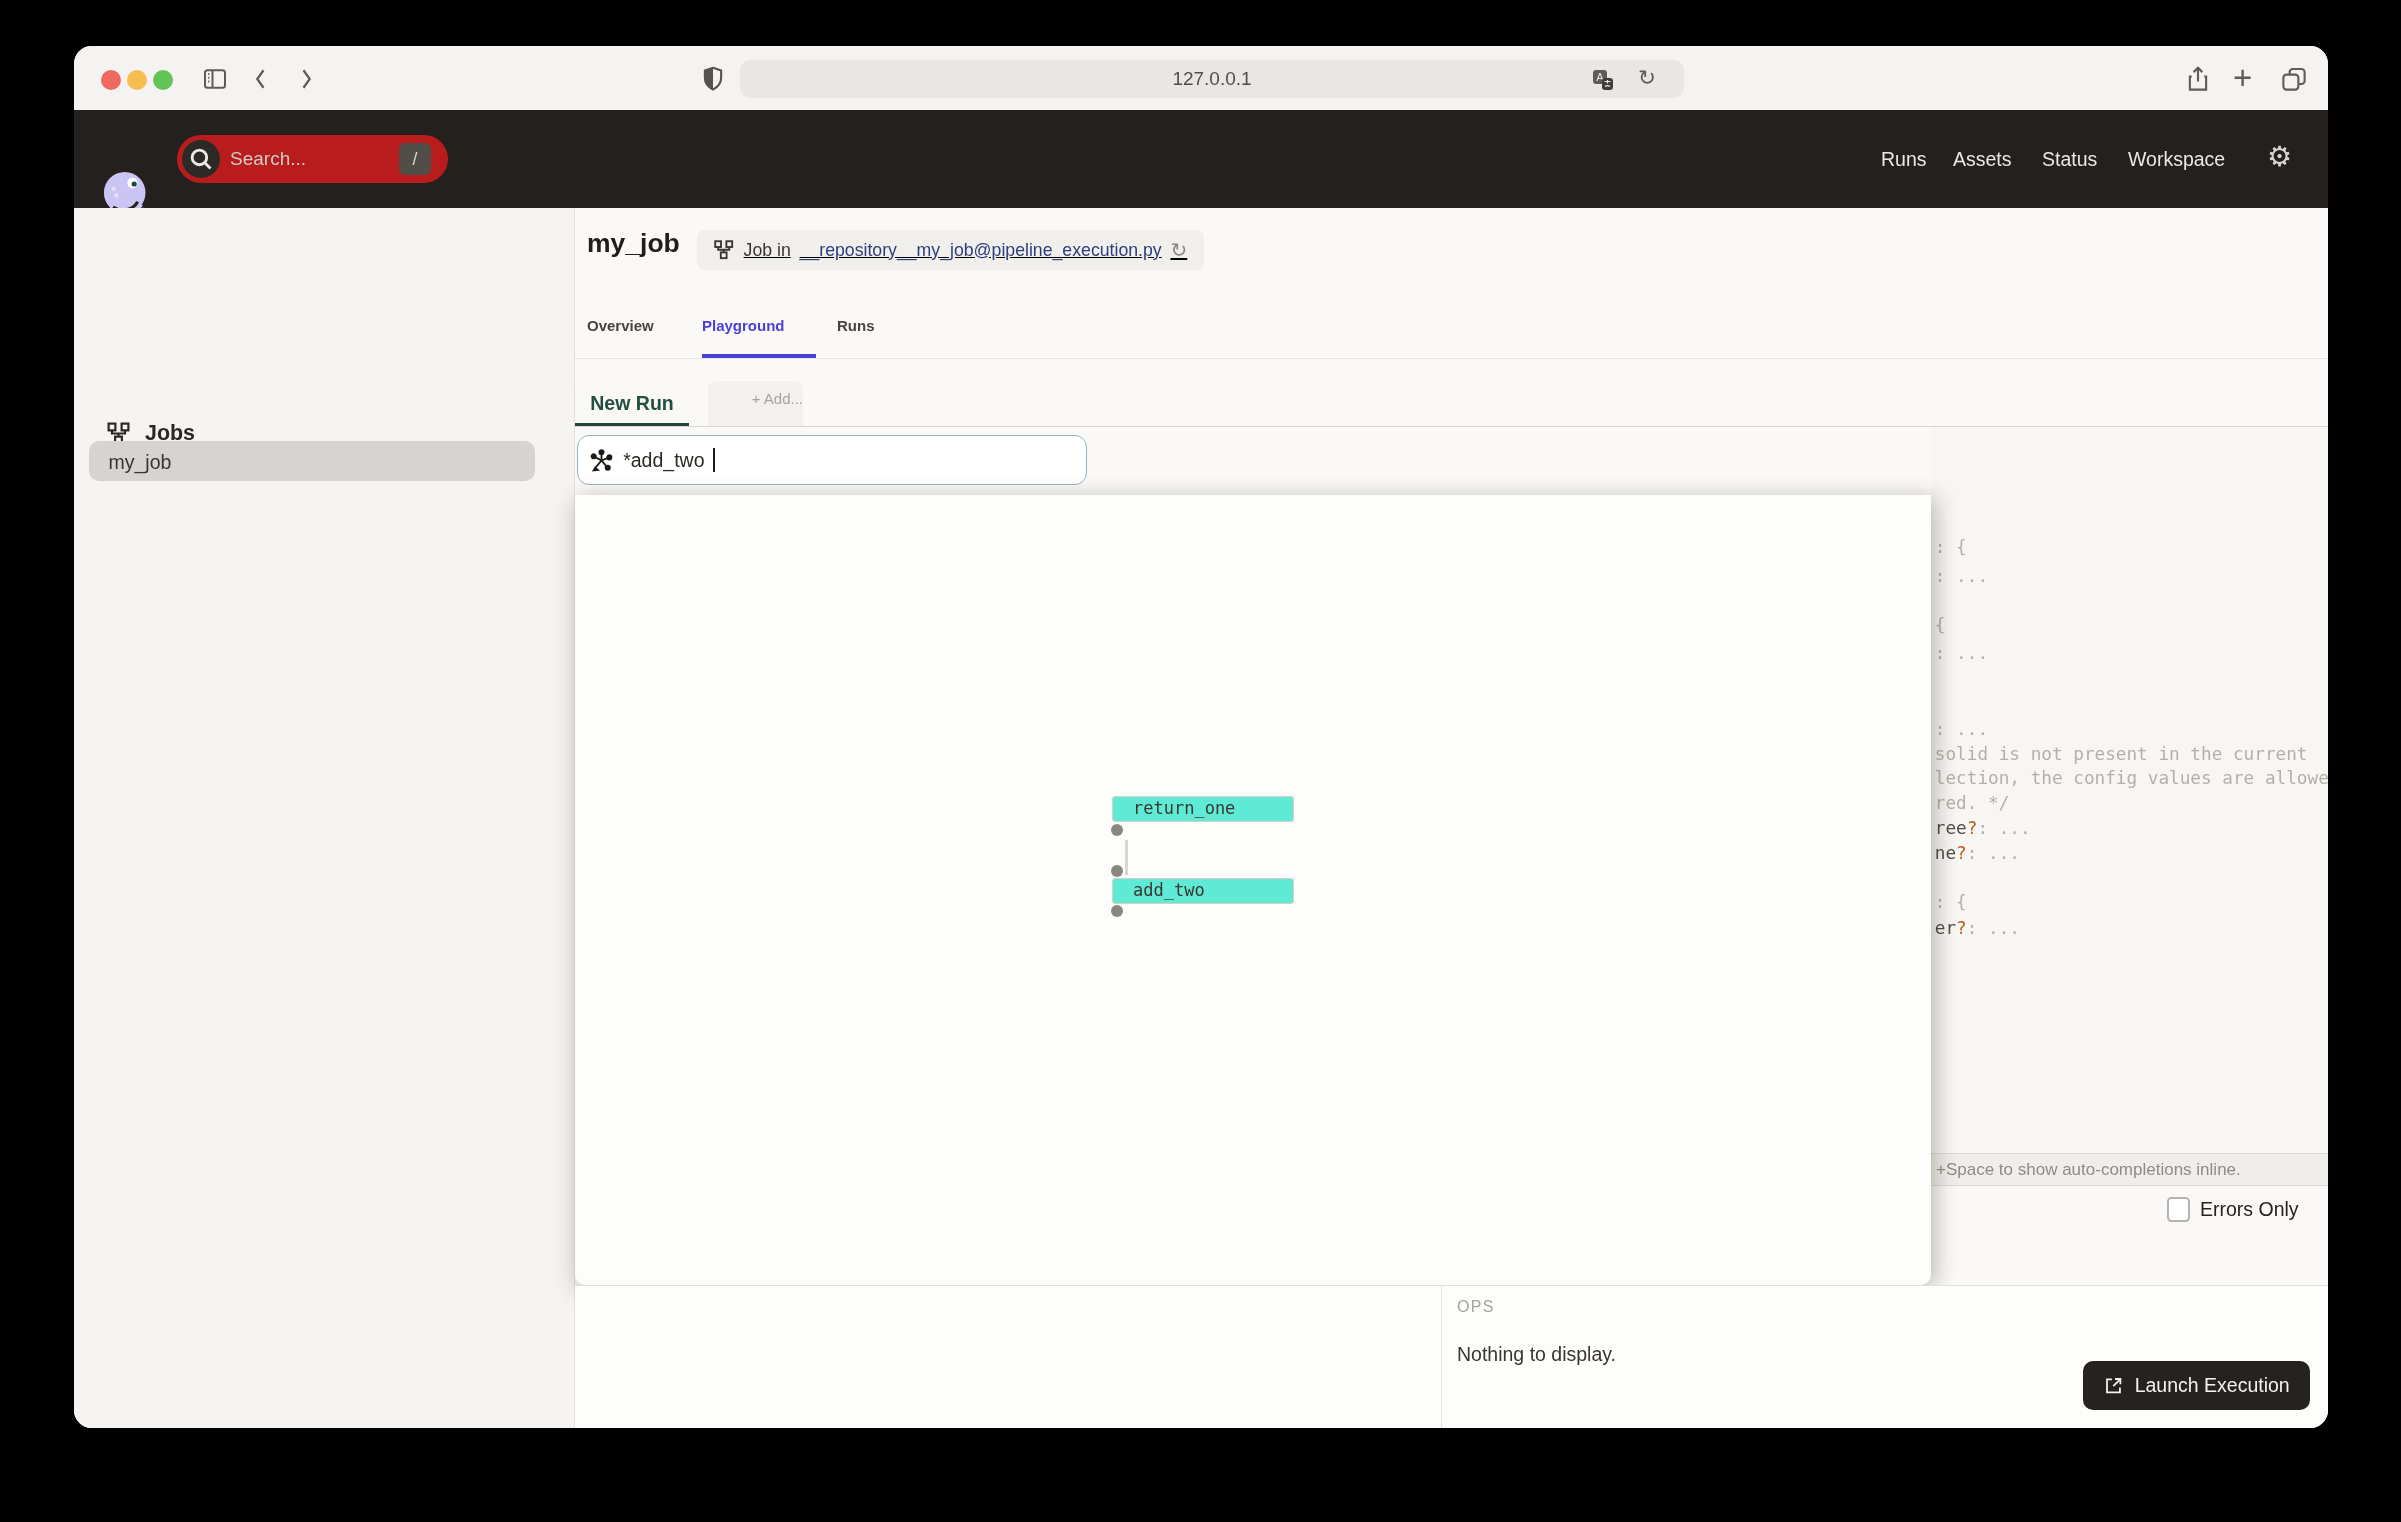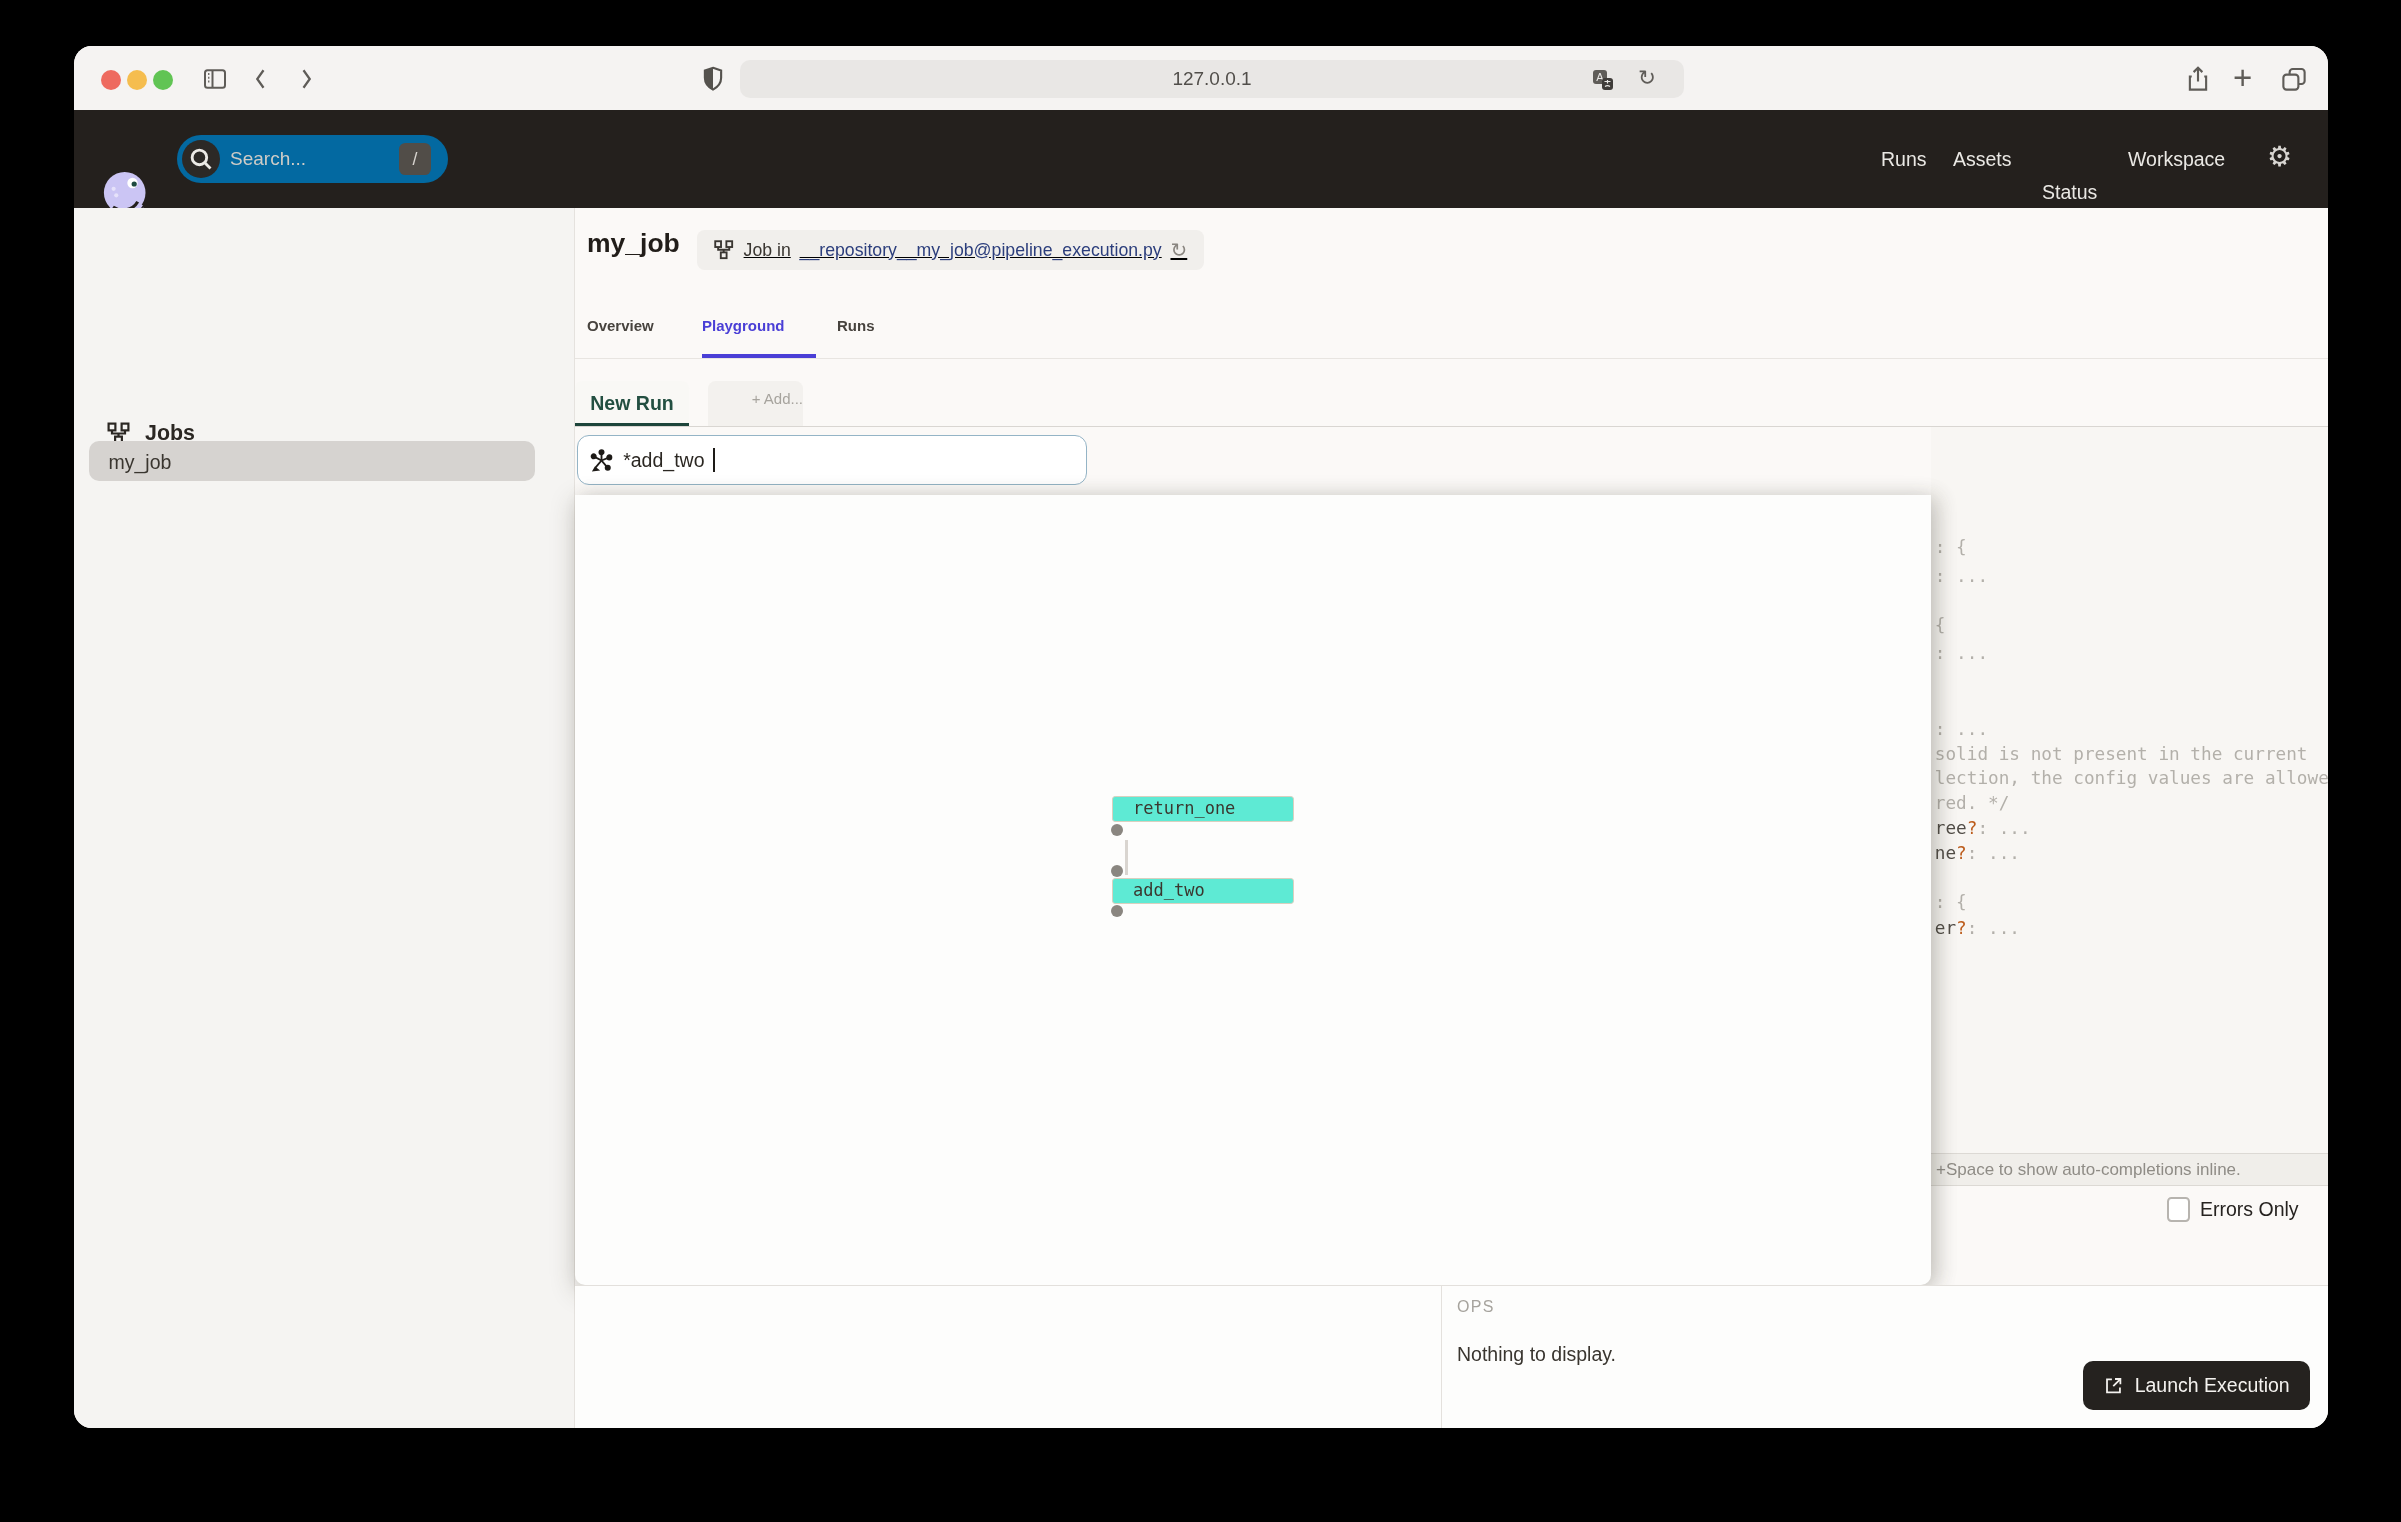--- a/index.html
+++ b/index.html
@@ -10,21 +10,21 @@
 
   
   .chrome{left:0;top:0;width:2254px;height:64px;background:#f5f3f2;}
   .tl{width:20px;height:20px;border-radius:50%;top:24px;}
   .chromeicon{color:#5f5c58;top:17.7px;}
   .urlpill{left:666px;top:14px;width:944px;height:38px;background:#e9e7e5;border-radius:10px;}
   .urltext{width:100%;text-align:center;top:8.2px;font-size:19px;color:#514e4a;}
 
   
   .dhead{left:0;top:64px;width:2254px;height:98px;background:#24201d;}
-  .searchpill{left:103px;top:25px;width:271px;height:48px;background:#0369a1;border-radius:25px;}
+  .searchpill{left:103px;top:25px;width:271px;height:48px;background:#b91c1c;border-radius:25px;}
   .searchcircle{left:5px;top:5px;width:38px;height:38px;border-radius:50%;background:#2c2926;}
   .searchtext{left:53px;top:13.2px;font-size:19px;color:#cfccc7;}
   .slashkey{left:222px;top:8.2px;width:32px;height:32px;background:#514d48;border-radius:6.3px;
             color:#d8d5d0;font-size:17.7px;text-align:center;line-height:32px;}
   .navitem{top:38px;font-size:19.5px;font-weight:500;color:#eae8e4;}
 
   
   .sidebar{left:0;top:162px;width:501px;height:1220px;background:#f5f4f2;border-right:1.3px solid #e5e2de;box-sizing:border-box;}
   .jobshdr{left:32px;top:187px;height:28px;color:#2b2723;}
   .jobpill{left:14.5px;top:233px;width:446px;height:40px;background:#d6d3d0;border-radius:10px;}
@@ -175,21 +175,21 @@
           <svg width="38" height="38" viewBox="0 0 24 24" fill="none" stroke="#eceae6" stroke-width="1.8">
             <circle cx="11" cy="11" r="4.6"></circle>
               <line x1="14.4" y1="14.4" x2="18" y2="18"></line>
           </svg>
         </div>
         <div class="abs searchtext">Search...</div>
         <div class="abs slashkey">/</div>
       </div>
       <div class="abs navitem" style="left:1807px;">Runs</div>
       <div class="abs navitem" style="left:1879px;">Assets</div>
-      <div class="abs navitem" style="left:1968px;margin-top:33px;">Status</div>
+      <div class="abs navitem" style="left:1968px;">Status</div>
       <div class="abs navitem" style="left:2054px;">Workspace</div>
       <div class="abs" style="left:2193px;top:30px;font-size:28px;color:#d8d5d1;">⚙</div>
     </div>
 
     <div class="abs sidebar">
       <div class="abs jobshdr" style="display:flex;align-items:center;gap:14px;margin-top:24px;">
         <span>
           <svg width="25" height="25" viewBox="0 0 24 24" fill="none" stroke="#2b2723" stroke-width="2.1">
             <rect x="2.5" y="2.5" width="6.5" height="6.5"></rect>
               <rect x="15" y="2.5" width="6.5" height="6.5"></rect>

